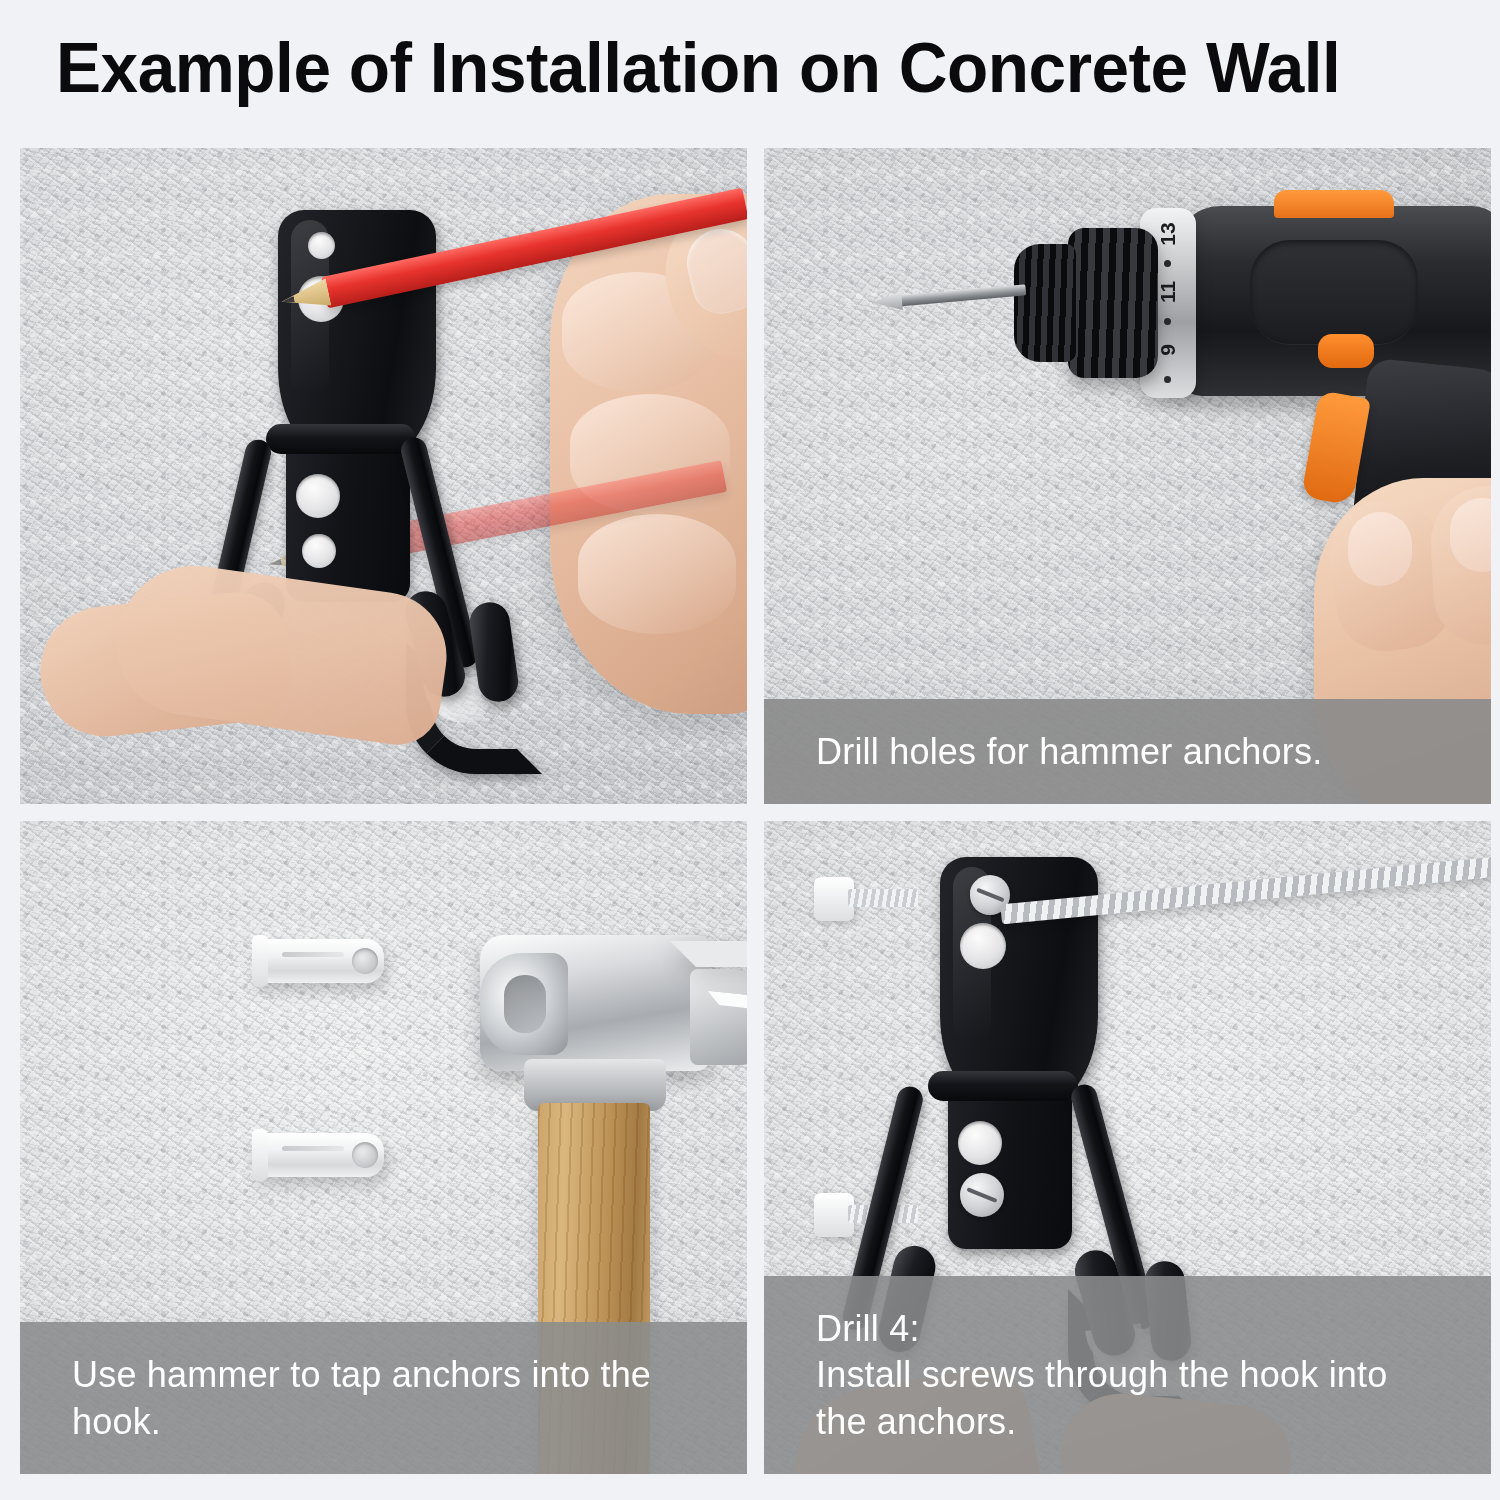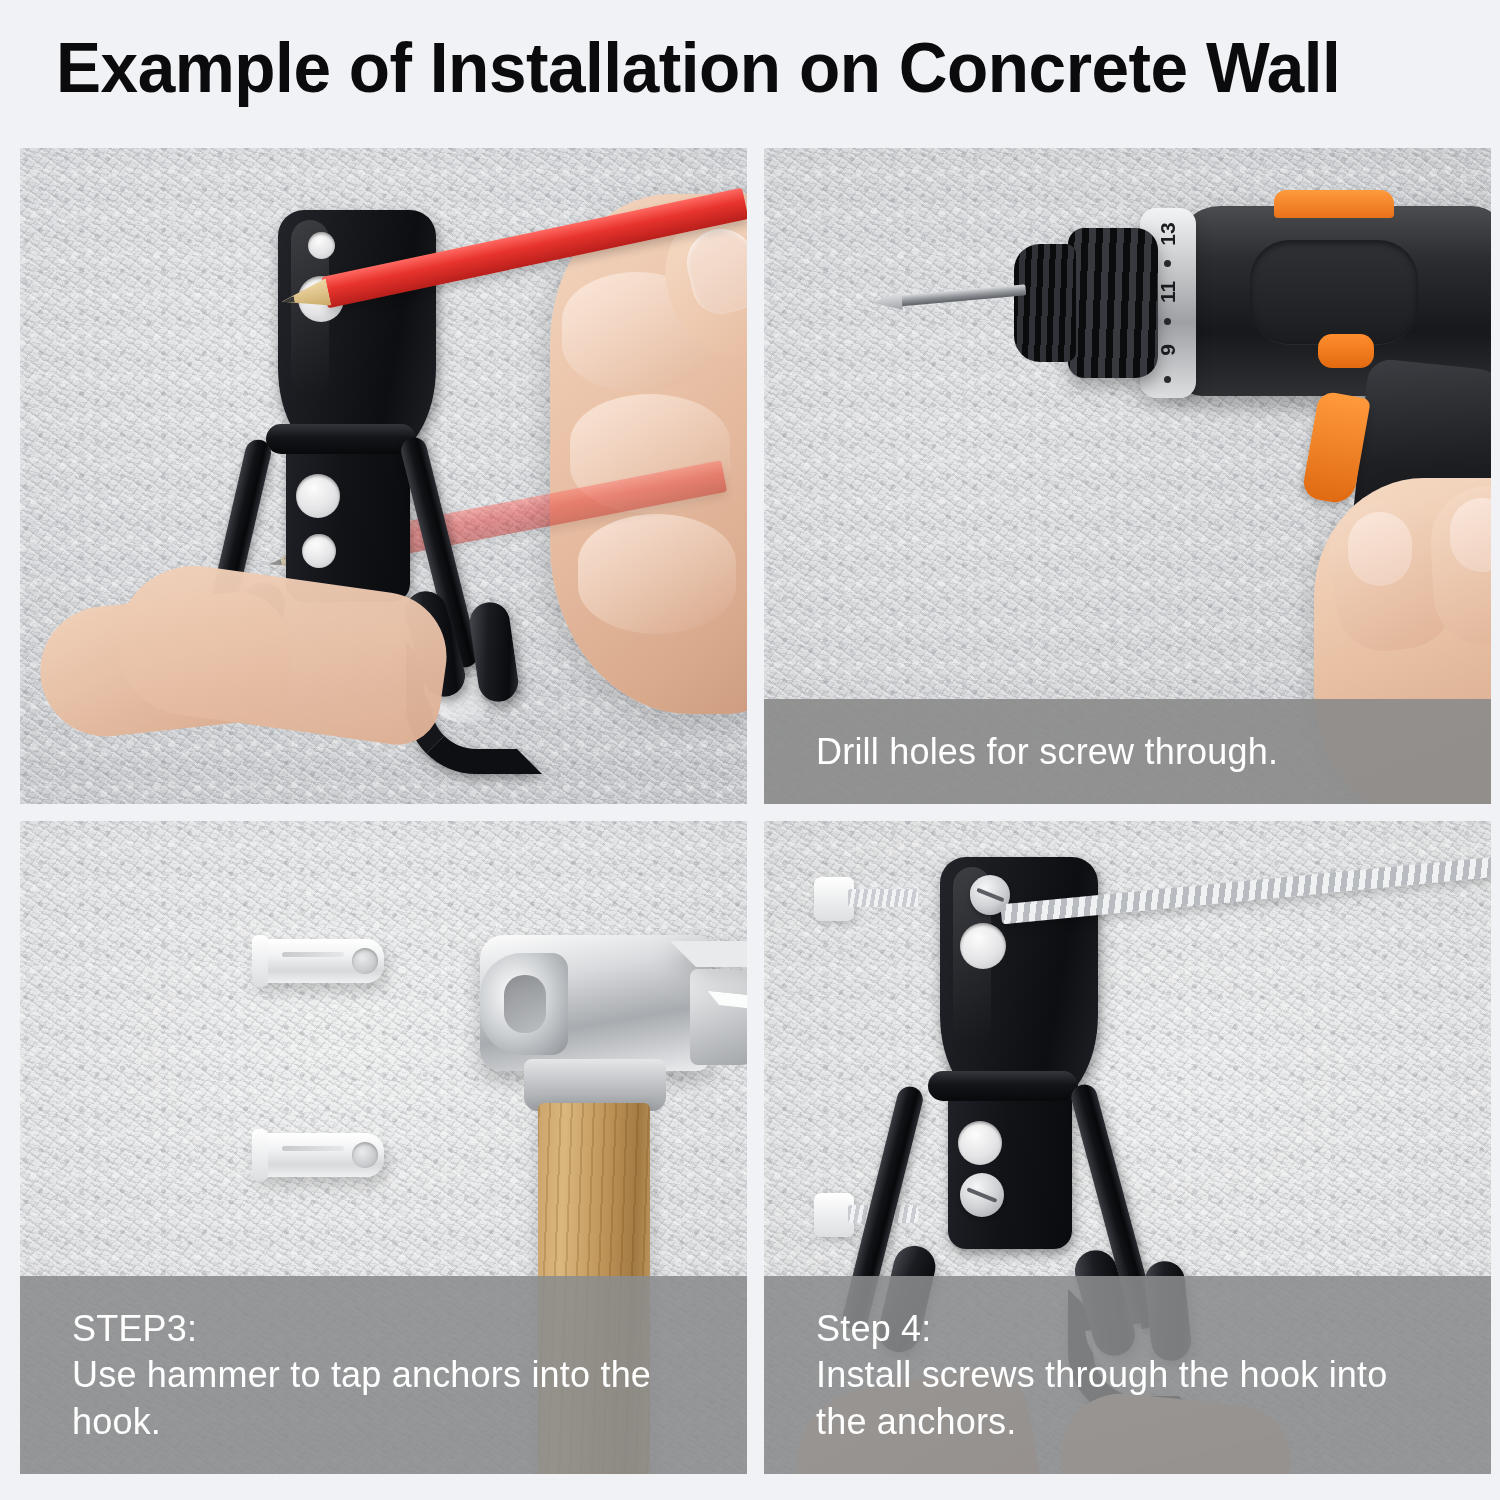--- a/index.html
+++ b/index.html
@@ -519,21 +519,21 @@
         <div class="hand2">
           <div class="h2f h2f1"></div>
             <div class="h2nail h2n1"></div>
           <div class="h2f h2f2"></div>
             <div class="h2nail h2n2"></div>
 
         </div>
       </div>
 
       <div class="caption">
-        <span class="cap-line cap-body">Drill holes for screw through.</span>
+        <span class="cap-line cap-body">Drill holes for hammer anchors.</span>
       </div>
     </div>
 
     <div class="panel p3">
       <div class="wall wall-p3">
         <div class="wall-base"></div>
           <div class="wall-tex"></div>
           <div class="wall-tex2"></div>
       </div>
 
@@ -549,21 +549,20 @@
           <div class="ham-face"></div>
           <div class="ham-neck"></div>
         </div>
         <div class="claw"></div>
         <div class="claw2"></div>
         <div class="ham-collar"></div>
         <div class="ham-handle"></div>
       </div>
 
       <div class="caption translucent">
-        <span class="cap-line">STEP3:</span>
         <span class="cap-line cap-body">Use hammer to tap anchors into the hook.</span>
       </div>
     </div>
 
     <div class="panel p4">
       <div class="wall wall-p4">
         <div class="wall-base"></div>
           <div class="wall-tex"></div>
           <div class="wall-tex2"></div>
       </div>
@@ -589,19 +588,19 @@
       </div>
 
       <div class="screw-head p4-screw-top"></div>
       <div class="screw-head p4-screw-bot"></div>
       <div class="long-screw"></div>
 
       <div class="hand4a"></div>
       <div class="hand4b"></div>
 
       <div class="caption translucent">
-        <span class="cap-line">Step 4:</span>
+        <span class="cap-line">Drill 4:</span>
         <span class="cap-line cap-body">Install screws through the hook into the anchors.</span>
       </div>
     </div>
 
   </div>
 </div>
 
 </body></html>

